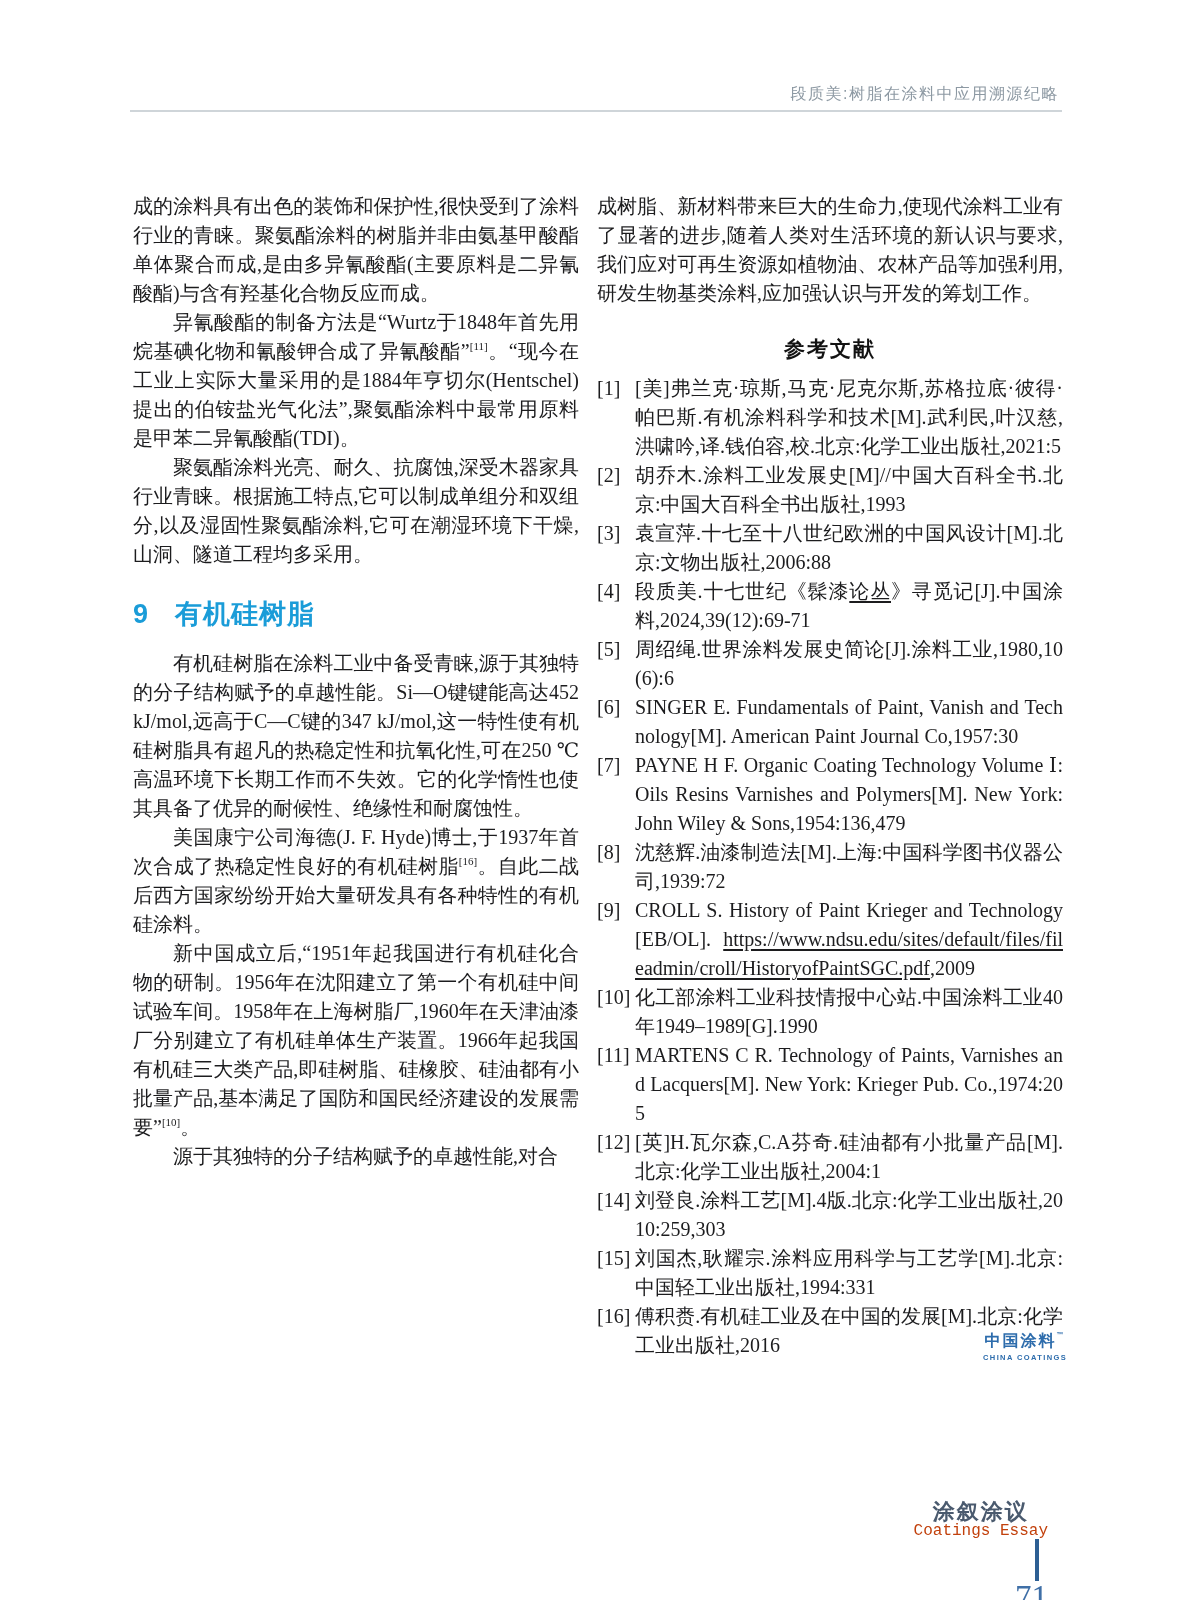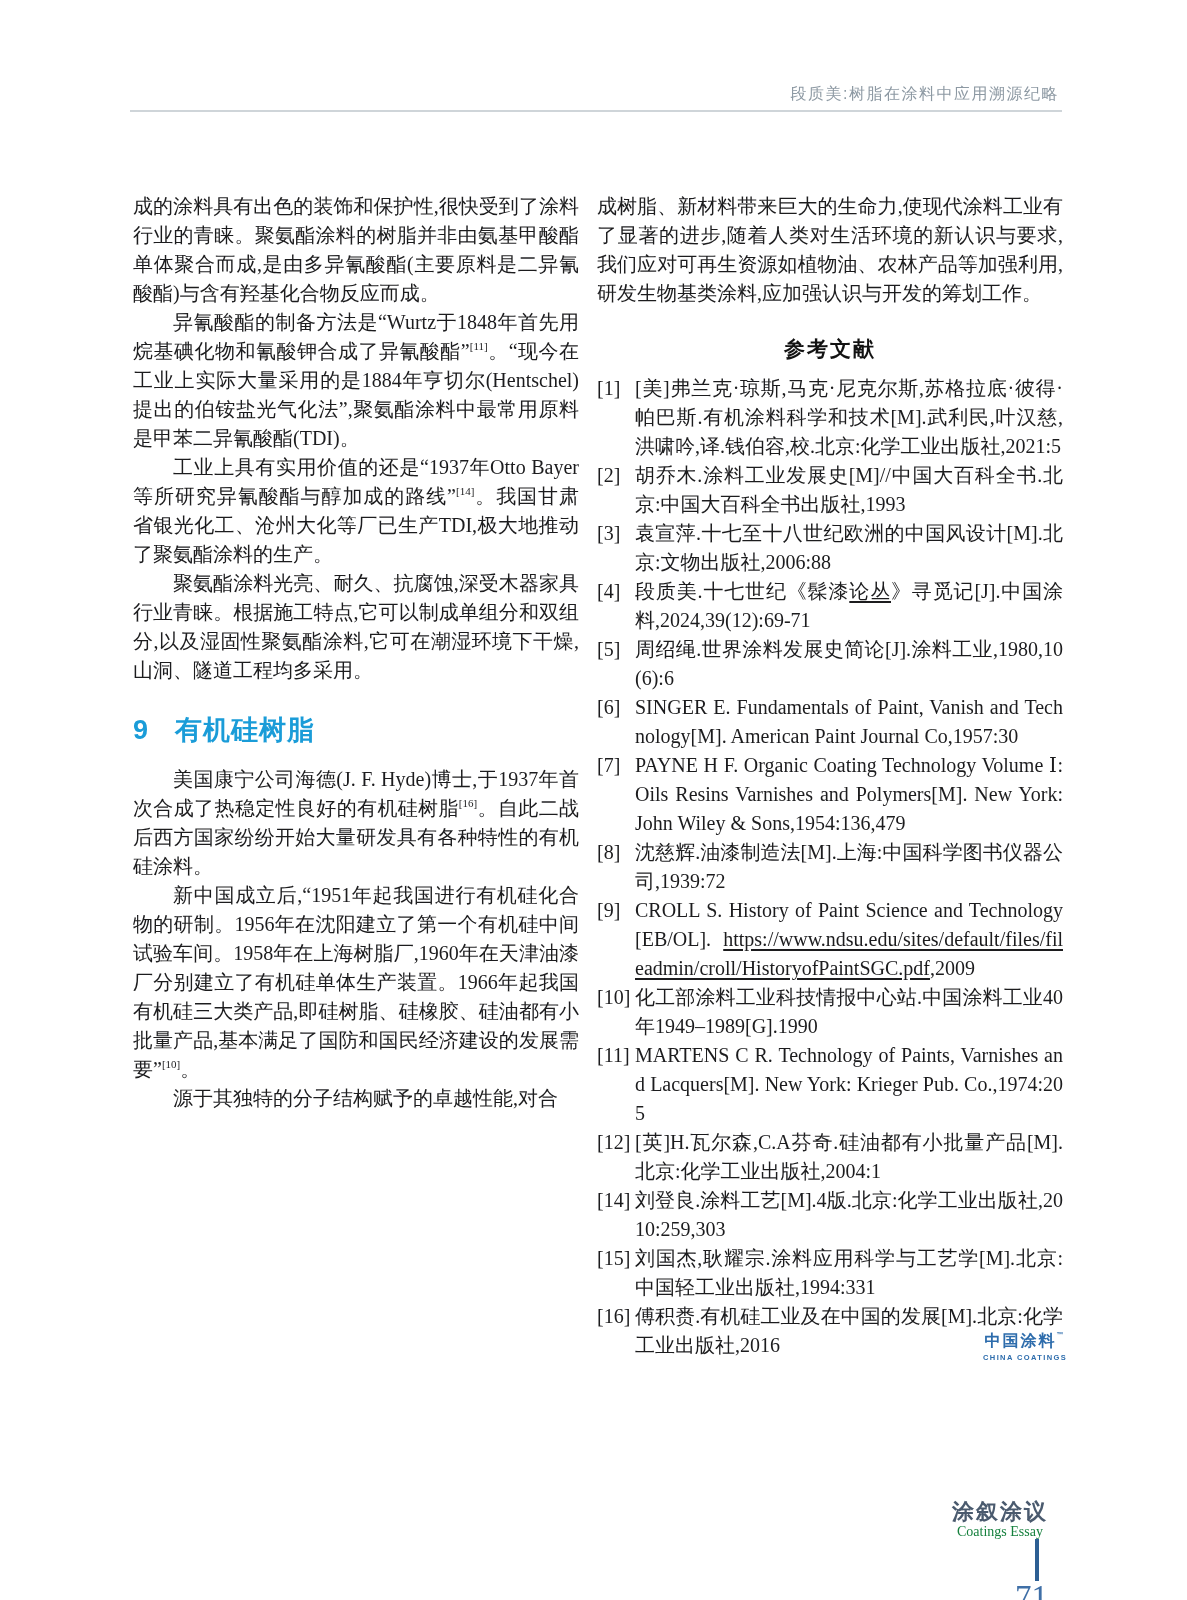--- a/index.html
+++ b/index.html
@@ -59,46 +59,46 @@
   .logo-en{font-size:7.5px;font-weight:700;letter-spacing:1.4px;margin-top:1px;}
   .footer{
     position:absolute;top:1500px;right:139px;display:flex;align-items:flex-end;flex-direction:column;
   }
   .footer-label{text-align:center;}
   .footer-cn{
     font-family:"Liberation Sans","DejaVu Sans",sans-serif;
     font-weight:700;font-size:22px;color:var(--footer-dark);letter-spacing:2px;line-height:24px;
   }
   .footer-en{
-    font-family:Liberation Serif, serif;
-    font-size:14px;color:#15803d;line-height:15px;
+    font-family:Liberation Mono, monospace;
+    font-size:16px;color:#c2410c;line-height:15px;
   }
   .footer-bar{width:4px;height:42px;background:var(--bar-blue);margin:0 9px 0 6px;}
   .footer-num{
     font-family:"Liberation Serif","DejaVu Serif",serif;
     font-size:33px;color:var(--footer-blue);line-height:33px;
   }
 </style>
 </head>
 <body>
 
 <div class="page">
 
   <div class="header-title">段质美:树脂在涂料中应用溯源纪略</div>
   <div class="header-rule"></div>
 
   <div class="col col-left">
       <p class="body"><span>成的涂料具有出色的装饰和保护性,很快受到了涂料行业的青睐。聚氨酯涂料的树脂并非由氨基甲酸酯单体聚合而成,是由多异氰酸酯(主要原料是二异氰酸酯)与含有羟基化合物反应而成。</span></p>
       <p class="body ind"><span>异氰酸酯的制备方法是“Wurtz于1848年首先用烷基碘化物和氰酸钾合成了异氰酸酯”</span><sup>[11]</sup><span>。“现今在工业上实际大量采用的是1884年亨切尔(Hentschel)提出的伯铵盐光气化法”,聚氨酯涂料中最常用原料是甲苯二异氰酸酯(TDI)。</span></p>
-      <p class="body ind"><span>工业上具有实用价值的还是“1937年Otto Bayer等所研究异氰酸酯与醇加成的路线”</span><sup>[14]</sup><span>。我国甘肃省银光化工、沧州大化等厂已生产TDI,极大地推动了聚氨酯涂料的生产。</span></p>
       <p class="body ind"><span>聚氨酯涂料光亮、耐久、抗腐蚀,深受木器家具行业青睐。根据施工特点,它可以制成单组分和双组分,以及湿固性聚氨酯涂料,它可在潮湿环境下干燥,山洞、隧道工程均多采用。</span></p>
       <div class="section-heading">
         <span class="sec-num">9</span>
         <span class="sec-title">有机硅树脂</span>
       </div>
+      <p class="body ind"><span>有机硅树脂在涂料工业中备受青睐,源于其独特的分子结构赋予的卓越性能。Si—O键键能高达452 kJ/mol,远高于C—C键的347 kJ/mol,这一特性使有机硅树脂具有超凡的热稳定性和抗氧化性,可在250 ℃高温环境下长期工作而不失效。它的化学惰性也使其具备了优异的耐候性、绝缘性和耐腐蚀性。</span></p>
       <p class="body ind"><span>美国康宁公司海德(J. F. Hyde)博士,于1937年首次合成了热稳定性良好的有机硅树脂</span><sup>[16]</sup><span>。自此二战后西方国家纷纷开始大量研发具有各种特性的有机硅涂料。</span></p>
       <p class="body ind"><span>新中国成立后,“1951年起我国进行有机硅化合物的研制。1956年在沈阳建立了第一个有机硅中间试验车间。1958年在上海树脂厂,1960年在天津油漆厂分别建立了有机硅单体生产装置。1966年起我国有机硅三大类产品,即硅树脂、硅橡胶、硅油都有小批量产品,基本满足了国防和国民经济建设的发展需要”</span><sup>[10]</sup><span>。</span></p>
       <p class="body ind"><span>源于其独特的分子结构赋予的卓越性能,对合</span></p>
     </div>
 
   <div class="col col-right">
     <div>
         <p class="body"><span>成树脂、新材料带来巨大的生命力,使现代涂料工业有了显著的进步,随着人类对生活环境的新认识与要求,我们应对可再生资源如植物油、农林产品等加强利用,研发生物基类涂料,应加强认识与开发的筹划工作。</span></p>
       </div>
     <div class="refs-heading">参考文献</div>
@@ -130,21 +130,21 @@
         <div class="ref-item">
           <span class="ref-num">[7]</span>
           <div class="ref-text"><span>PAYNE H F. Organic Coating Technology Volume Ⅰ: Oils Resins Varnishes and Polymers[M]. New York: John Wiley &amp; Sons,1954:136,479</span></div>
         </div>
         <div class="ref-item">
           <span class="ref-num">[8]</span>
           <div class="ref-text"><span>沈慈辉.油漆制造法[M].上海:中国科学图书仪器公司,1939:72</span></div>
         </div>
         <div class="ref-item">
           <span class="ref-num">[9]</span>
-          <div class="ref-text"><span>CROLL S. History of Paint Science and Technology[EB/OL]. </span><span class="u">https://www.ndsu.edu/sites/default/files/fileadmin/croll/HistoryofPaintSGC.pdf</span><span>,2009</span></div>
+          <div class="ref-text"><span>CROLL S. History of Paint Krieger and Technology[EB/OL]. </span><span class="u">https://www.ndsu.edu/sites/default/files/fileadmin/croll/HistoryofPaintSGC.pdf</span><span>,2009</span></div>
         </div>
         <div class="ref-item">
           <span class="ref-num">[10]</span>
           <div class="ref-text"><span>化工部涂料工业科技情报中心站.中国涂料工业40年1949–1989[G].1990</span></div>
         </div>
         <div class="ref-item">
           <span class="ref-num">[11]</span>
           <div class="ref-text"><span>MARTENS C R. Technology of Paints, Varnishes and Lacquers[M]. New York: Krieger Pub. Co.,1974:205</span></div>
         </div>
         <div class="ref-item">

